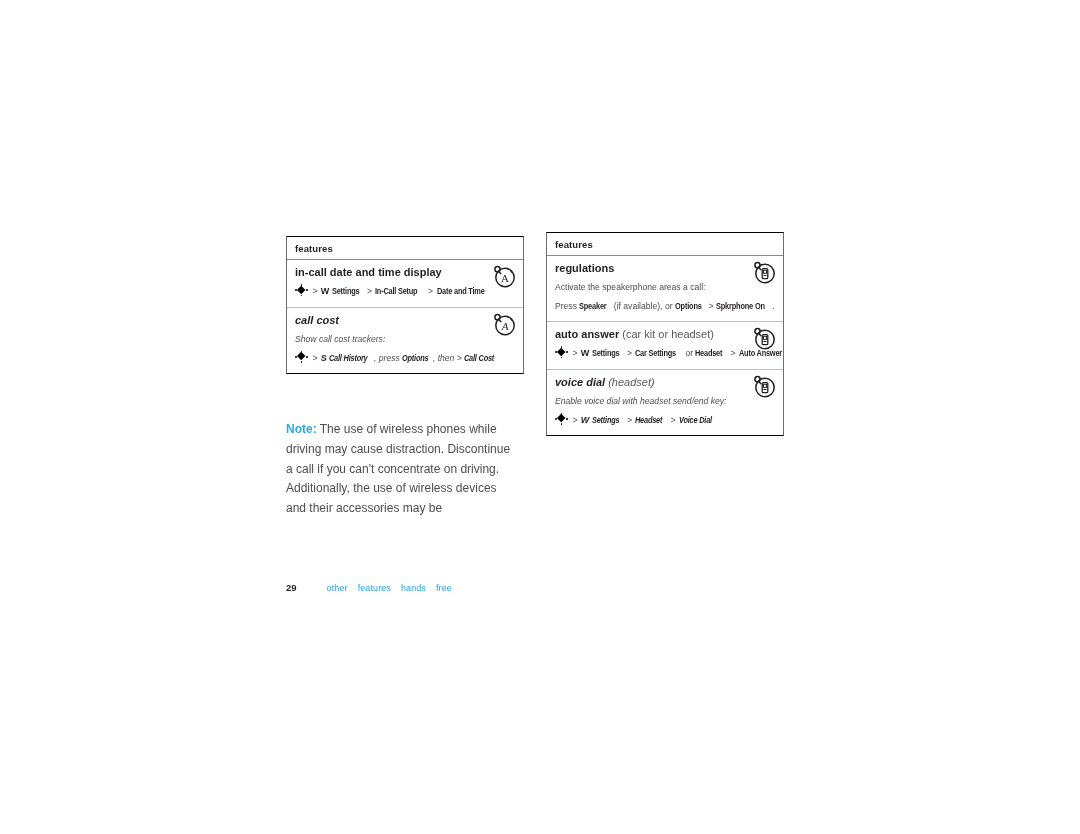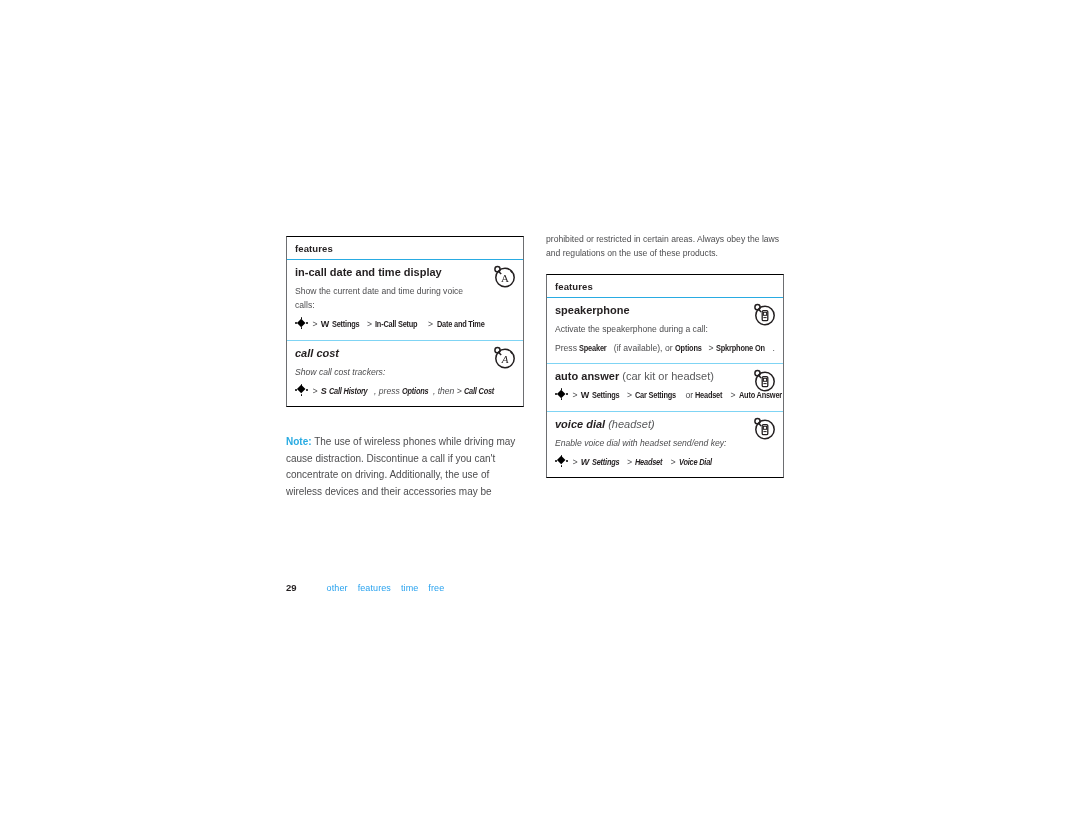--- a/index.html
+++ b/index.html
@@ -162,22 +162,21 @@
     letter-spacing: .2px;
     margin: 0;
   }
   .hands-free {
     position: absolute;
     left: 286px;
     top: 420px;
     width: 240px;
   }
   .note-block {
-    margin-top: 14px;
-    font-size: 10px;
+    font-size: 12px;
     color: #4d4d4f;
     line-height: 1.65;
     width: 232px;
   }
   .note-label {
     font-weight: bold;
     color: #29abe2;
   }
 
   
@@ -227,21 +226,20 @@
         <span class="row-icon">
           <svg width="26" height="26" viewBox="0 0 26 26">
             <circle cx="14" cy="14.5" r="9.2" fill="none" stroke="#231f20" stroke-width="1.5"></circle>
             <circle cx="6.5" cy="6.2" r="2.6" fill="none" stroke="#231f20" stroke-width="1.5"></circle>
             <path d="M7.6 8.4 L10.2 11.1" stroke="#231f20" stroke-width="1.5" fill="none"></path>
             <text x="14" y="18.6" font-family="Liberation Serif, serif" font-size="11" text-anchor="middle" fill="#231f20">A</text>
             <path d="M19.4 7.6 L21.4 9.8" stroke="#231f20" stroke-width="1.3" fill="none"></path>
           </svg>
         </span>
 
-        <div class="feat-desc">Show the current date and time during voice calls:</div>
 
         <div class="feat-path">
           <span class="navkey">
             <span class="dia"></span><span class="d dl"></span><span class="d dr"></span>
             <span class="d dt"></span><span class="d db"></span>
           </span>
           <span class="arrow">&gt;</span>
           <span class="key">W</span>
           <span class="mot">Settings</span>
           <span class="arrow">&gt;</span>
@@ -281,41 +279,40 @@
   </div>
 
   <div class="hands-free">
     <div class="note-block">
       <span class="note-label">Note:</span><span> The use of wireless phones while driving may cause distraction. Discontinue a call if you can't concentrate on driving. Additionally, the use of wireless devices and their accessories may be</span>
     </div>
   </div>
 
   <div class="col-right">
 
-    <div class="intro-para">prohibited or restricted in certain areas. Always obey the laws and regulations on the use of these products.</div>
 
     <div class="feat-table">
 
       <div class="feat-head">features</div>
 
       <div class="feat-row">
-        <div class="feat-title">speakerphone</div>
+        <div class="feat-title">regulations</div>
 
         <span class="row-icon">
           <svg width="26" height="26" viewBox="0 0 26 26">
             <circle cx="14" cy="14.5" r="9.2" fill="none" stroke="#231f20" stroke-width="1.5"></circle>
             <circle cx="6.5" cy="6.2" r="2.6" fill="none" stroke="#231f20" stroke-width="1.5"></circle>
             <path d="M7.6 8.4 L10.2 11.1" stroke="#231f20" stroke-width="1.5" fill="none"></path>
             <rect x="11.2" y="9.6" width="5.6" height="10" rx="1.2" fill="none" stroke="#231f20" stroke-width="1.3"></rect>
             <rect x="12.4" y="11.3" width="3.2" height="3" fill="none" stroke="#231f20" stroke-width="1"></rect>
             <path d="M12.4 16.6 L15.6 16.6" stroke="#231f20" stroke-width="1"></path>
           </svg>
         </span>
 
-        <div class="feat-desc">Activate the speakerphone during a call:</div>
+        <div class="feat-desc">Activate the speakerphone areas a call:</div>
 
         <div class="feat-path"><span>Press </span><span class="inline-b">Speaker</span><span> (if available), or </span><span class="inline-b">Options</span><span> &gt; </span><span class="inline-b">Spkrphone On</span><span>.</span>
         </div>
       </div>
 
       <div class="feat-row">
         <div class="feat-title"><span>auto answer</span> <span class="qual">(car kit or headset)</span></div>
 
         <span class="row-icon">
           <svg width="26" height="26" viewBox="0 0 26 26">
@@ -375,17 +372,17 @@
           <span class="arrow">&gt;</span>
           <span class="mot">Voice Dial</span>
         </div>
       </div>
 
     </div>
   </div>
 
   <div class="footer">
     <span class="footer-num">29</span><span class="footer-crumbs">
-      <span>other</span><span>features</span><span>time</span><span>free</span>
+      <span>other</span><span>features</span><span>hands</span><span>free</span>
     </span>
   </div>
 
 </div>
 
 </body></html>

